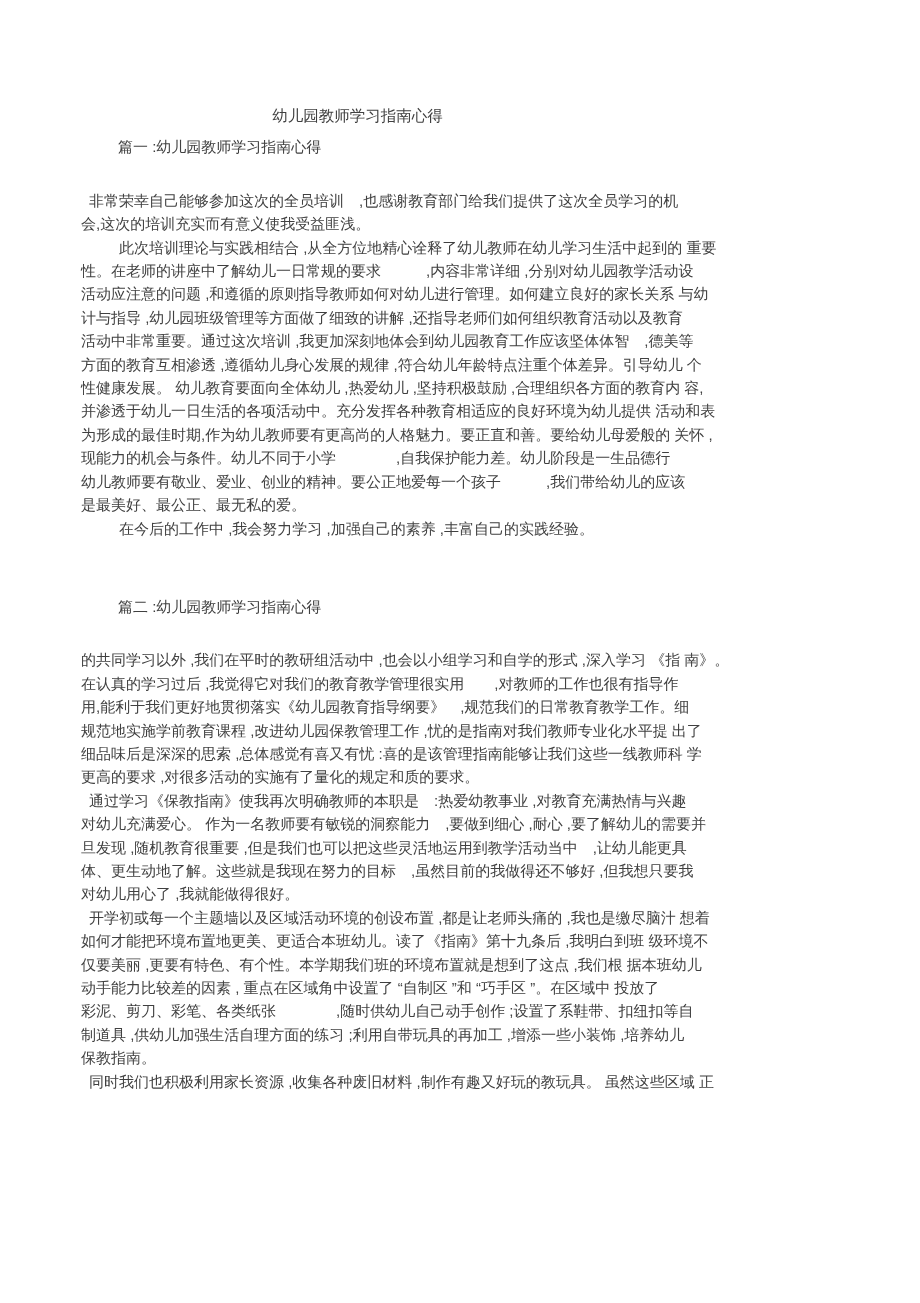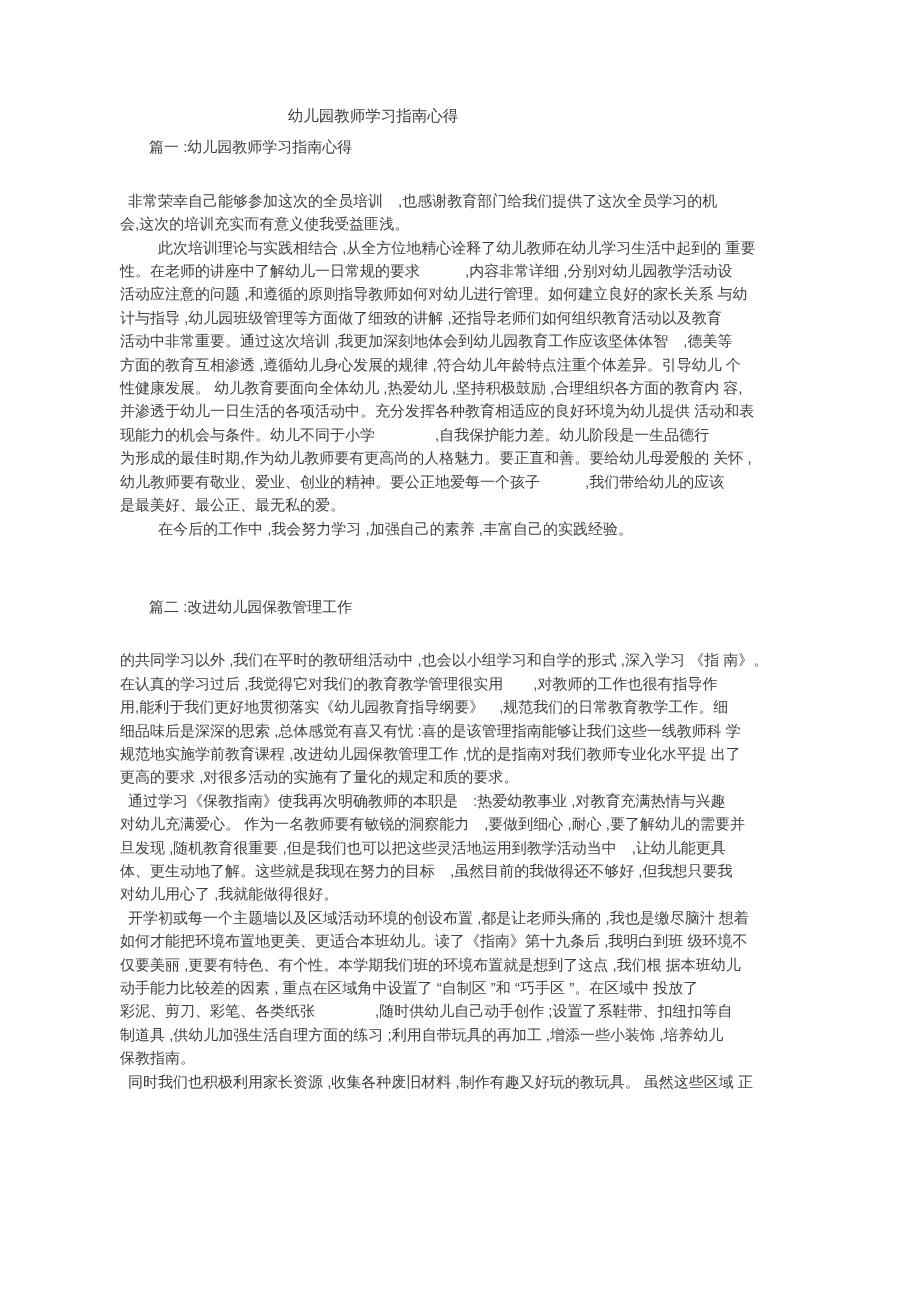--- a/index.html
+++ b/index.html
@@ -10,21 +10,21 @@
   body {
     width: 920px;
     height: 1303px;
     overflow: hidden;
     font-family: "Liberation Sans", sans-serif;
   }
   .page {
     box-sizing: border-box;
     width: 754px;
     height: 1303px;
-    padding: 104px 120px 0 112px;
+    padding: 104px 120px 0 81px;
     color: #404040;
     font-size: 15px;
     line-height: 23.4px;
   }
   .doc-title {
     text-align: center;
     white-space: pre;
     font-size: 15.5px;
   }
   .sec-heading {
@@ -33,21 +33,20 @@
     margin-left: 37px;
   }
   .sec-body {
     margin-top: 30px;
   }
   .doc-section + .doc-section {
     margin-top: 55px;
   }
   .line {
     white-space: pre;
-    margin-left: 8px;
   }
   .ind1 { padding-left: 8px; }
   .ind2 { padding-left: 38px; }
 </style>
 </head>
 <body>
 
 <div class="page">
   <div class="doc-title">幼儿园教师学习指南心得</div>
   <div id="doc-sections">
@@ -57,35 +56,35 @@
           <div class="line ind1">非常荣幸自己能够参加这次的全员培训　,也感谢教育部门给我们提供了这次全员学习的机</div>
           <div class="line ind0">会,这次的培训充实而有意义使我受益匪浅。</div>
           <div class="line ind2">此次培训理论与实践相结合 ,从全方位地精心诠释了幼儿教师在幼儿学习生活中起到的 重要</div>
           <div class="line ind0">性。在老师的讲座中了解幼儿一日常规的要求　　　,内容非常详细 ,分别对幼儿园教学活动设</div>
           <div class="line ind0">活动应注意的问题 ,和遵循的原则指导教师如何对幼儿进行管理。如何建立良好的家长关系 与幼</div>
           <div class="line ind0">计与指导 ,幼儿园班级管理等方面做了细致的讲解 ,还指导老师们如何组织教育活动以及教育</div>
           <div class="line ind0">活动中非常重要。通过这次培训 ,我更加深刻地体会到幼儿园教育工作应该坚体体智　,德美等</div>
           <div class="line ind0">方面的教育互相渗透 ,遵循幼儿身心发展的规律 ,符合幼儿年龄特点注重个体差异。引导幼儿 个</div>
           <div class="line ind0">性健康发展。 幼儿教育要面向全体幼儿 ,热爱幼儿 ,坚持积极鼓励 ,合理组织各方面的教育内 容,</div>
           <div class="line ind0">并渗透于幼儿一日生活的各项活动中。充分发挥各种教育相适应的良好环境为幼儿提供 活动和表</div>
+          <div class="line ind0">为形成的最佳时期,作为幼儿教师要有更高尚的人格魅力。要正直和善。要给幼儿母爱般的 关怀 ,</div>
           <div class="line ind0">现能力的机会与条件。幼儿不同于小学　　　　,自我保护能力差。幼儿阶段是一生品德行</div>
-          <div class="line ind0">为形成的最佳时期,作为幼儿教师要有更高尚的人格魅力。要正直和善。要给幼儿母爱般的 关怀 ,</div>
           <div class="line ind0">幼儿教师要有敬业、爱业、创业的精神。要公正地爱每一个孩子　　　,我们带给幼儿的应该</div>
           <div class="line ind0">是最美好、最公正、最无私的爱。</div>
           <div class="line ind2">在今后的工作中 ,我会努力学习 ,加强自己的素养 ,丰富自己的实践经验。</div>
         </div>
       </section>
       <section class="doc-section">
-        <div class="sec-heading">篇二 :改进幼儿园保教管理工作</div>
+        <div class="sec-heading">篇二 :幼儿园教师学习指南心得</div>
         <div class="sec-body">
           <div class="line ind0">的共同学习以外 ,我们在平时的教研组活动中 ,也会以小组学习和自学的形式 ,深入学习 《指 南》。</div>
           <div class="line ind0">在认真的学习过后 ,我觉得它对我们的教育教学管理很实用　　,对教师的工作也很有指导作</div>
           <div class="line ind0">用,能利于我们更好地贯彻落实《幼儿园教育指导纲要》　,规范我们的日常教育教学工作。细</div>
+          <div class="line ind0">规范地实施学前教育课程 ,改进幼儿园保教管理工作 ,忧的是指南对我们教师专业化水平提 出了</div>
           <div class="line ind0">细品味后是深深的思索 ,总体感觉有喜又有忧 :喜的是该管理指南能够让我们这些一线教师科 学</div>
-          <div class="line ind0">规范地实施学前教育课程 ,改进幼儿园保教管理工作 ,忧的是指南对我们教师专业化水平提 出了</div>
           <div class="line ind0">更高的要求 ,对很多活动的实施有了量化的规定和质的要求。</div>
           <div class="line ind1">通过学习《保教指南》使我再次明确教师的本职是　:热爱幼教事业 ,对教育充满热情与兴趣</div>
           <div class="line ind0">对幼儿充满爱心。 作为一名教师要有敏锐的洞察能力　,要做到细心 ,耐心 ,要了解幼儿的需要并</div>
           <div class="line ind0">旦发现 ,随机教育很重要 ,但是我们也可以把这些灵活地运用到教学活动当中　,让幼儿能更具</div>
           <div class="line ind0">体、更生动地了解。这些就是我现在努力的目标　,虽然目前的我做得还不够好 ,但我想只要我</div>
           <div class="line ind0">对幼儿用心了 ,我就能做得很好。</div>
           <div class="line ind1">开学初或每一个主题墙以及区域活动环境的创设布置 ,都是让老师头痛的 ,我也是缴尽脑汁 想着</div>
           <div class="line ind0">如何才能把环境布置地更美、更适合本班幼儿。读了《指南》第十九条后 ,我明白到班 级环境不</div>
           <div class="line ind0">仅要美丽 ,更要有特色、有个性。本学期我们班的环境布置就是想到了这点 ,我们根 据本班幼儿</div>
           <div class="line ind0">动手能力比较差的因素 , 重点在区域角中设置了 “自制区 ”和 “巧手区 ”。在区域中 投放了</div>

